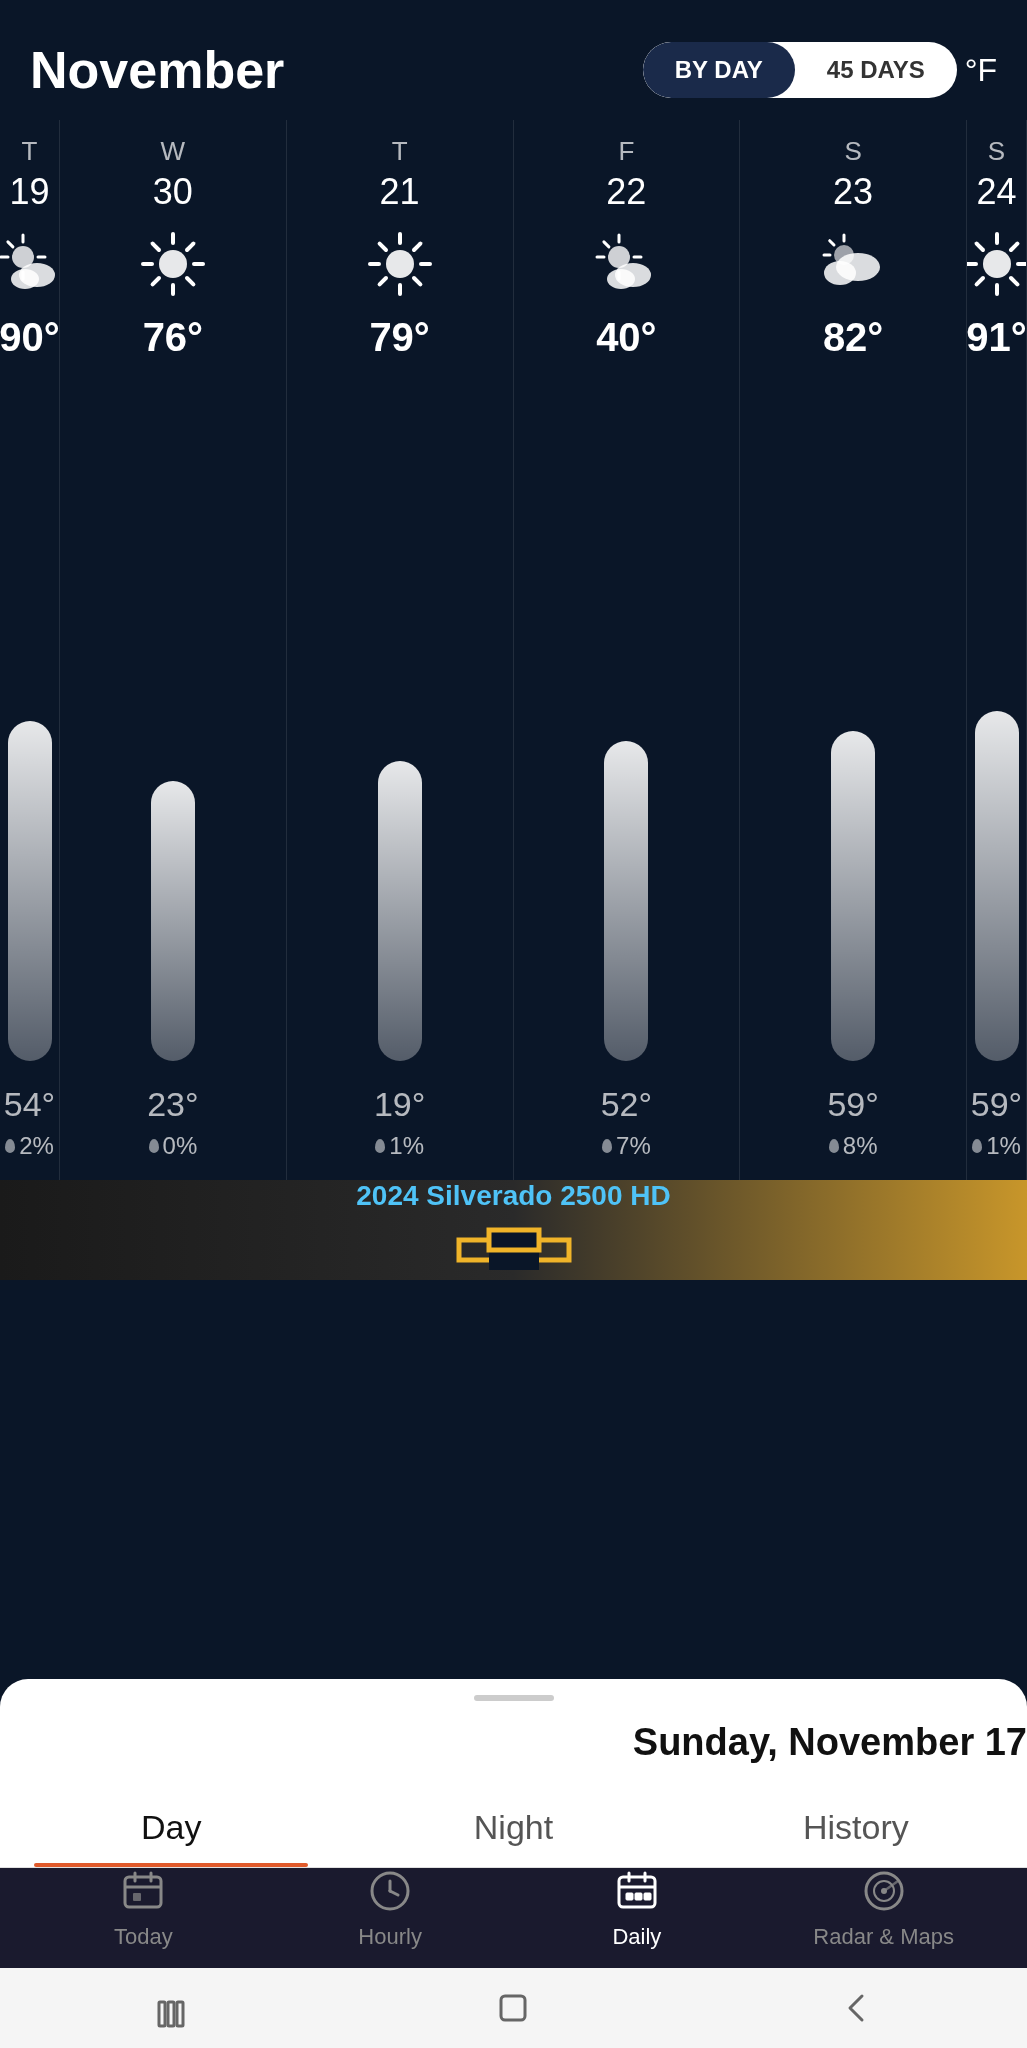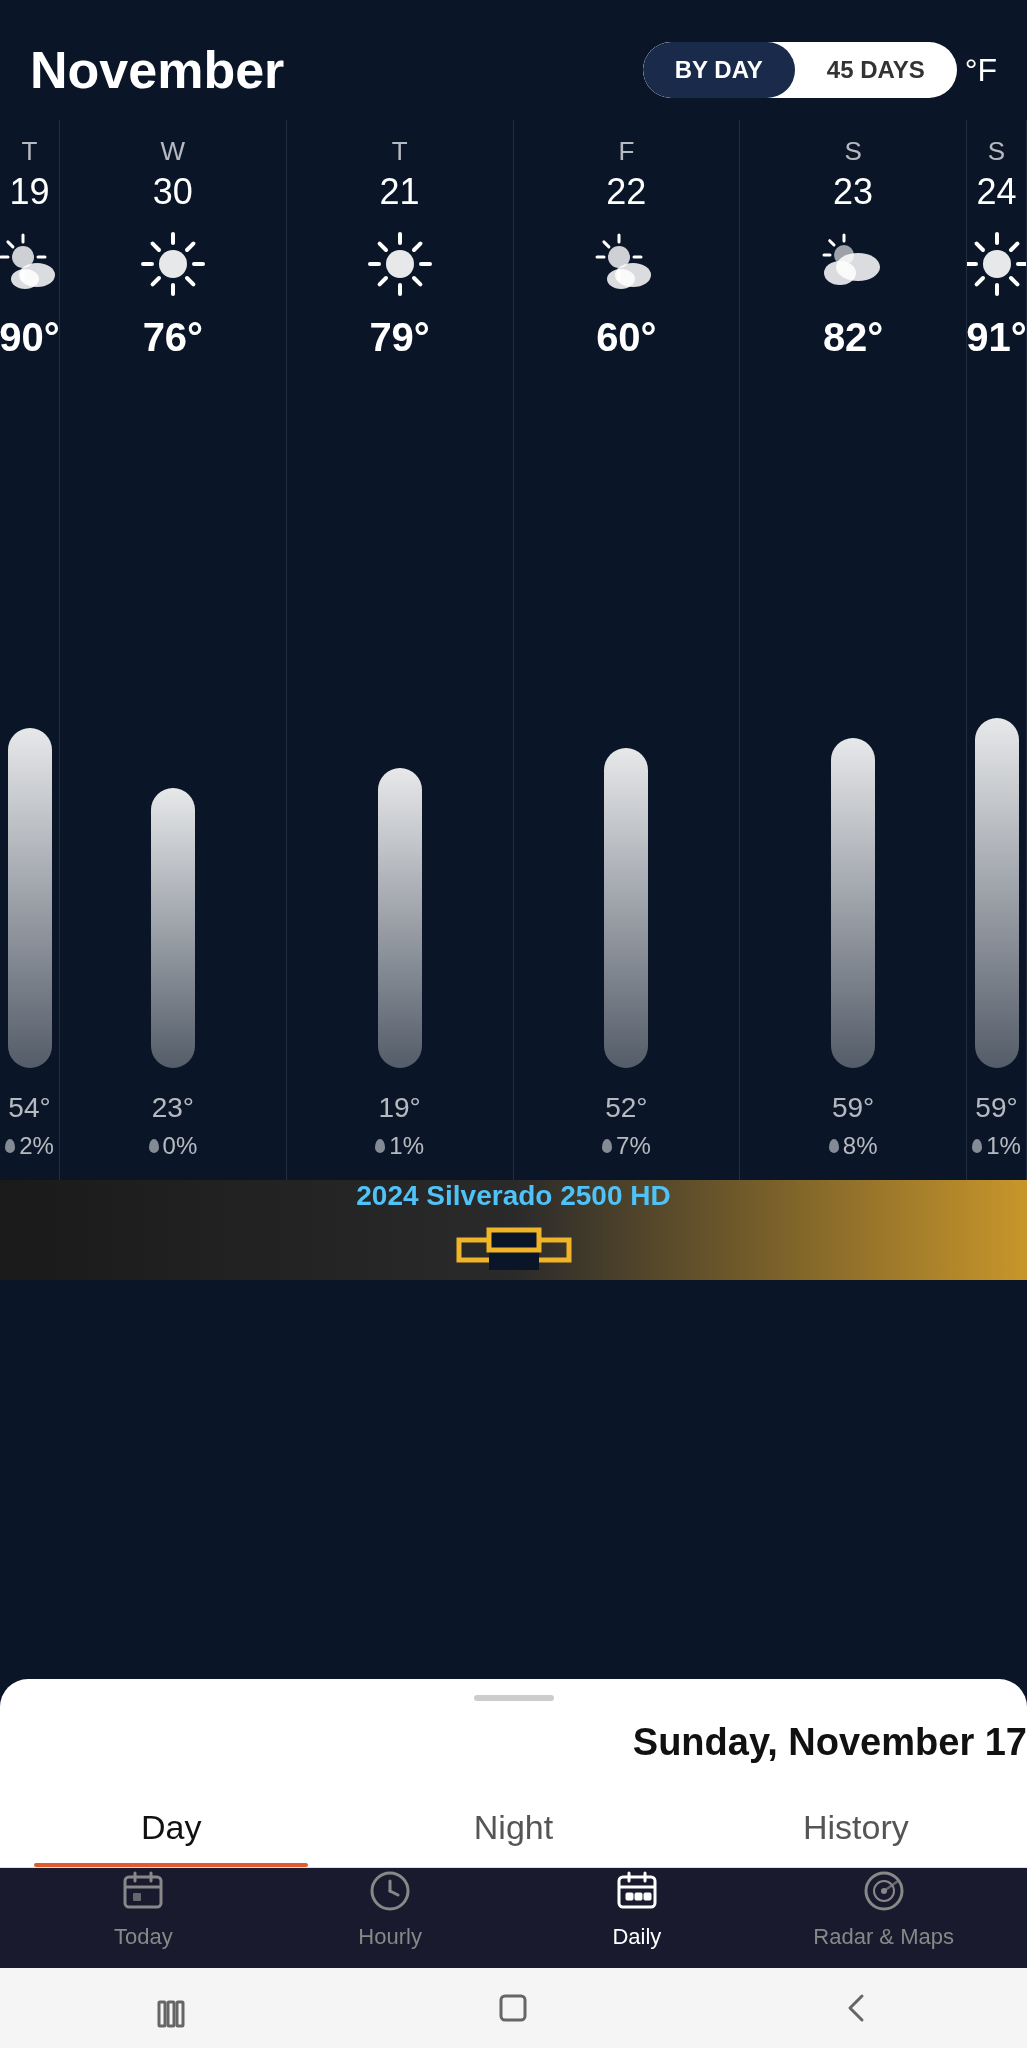--- a/index.html
+++ b/index.html
@@ -108,21 +108,21 @@
       margin-bottom: 8px;
       position: relative;
     }
     .temp-bar {
       width: 44px;
       border-radius: 22px;
       background: linear-gradient(to bottom, rgba(255,255,255,0.9), rgba(255,255,255,0.3));
     }
     .temp-low {
       color: rgba(255,255,255,0.7);
-      font-size: 28px;
+      font-size: 34px;
       margin-top: 16px;
       margin-bottom: 8px;
     }
     .precip {
       color: rgba(255,255,255,0.7);
       font-size: 24px;
       margin-bottom: 20px;
       display: flex;
       align-items: center;
       gap: 4px;
@@ -369,21 +369,21 @@
     <div class="weather-icon"><svg viewBox="0 0 70 70" fill="none" xmlns="http://www.w3.org/2000/svg">
     <circle cx="28" cy="28" r="11" fill="white" opacity="0.8"></circle>
     <line x1="28" y1="6" x2="28" y2="13" stroke="white" stroke-width="3" stroke-linecap="round"></line>
     <line x1="28" y1="43" x2="28" y2="50" stroke="white" stroke-width="3" stroke-linecap="round"></line>
     <line x1="6" y1="28" x2="13" y2="28" stroke="white" stroke-width="3" stroke-linecap="round"></line>
     <line x1="43" y1="28" x2="50" y2="28" stroke="white" stroke-width="3" stroke-linecap="round"></line>
     <line x1="12.9" y1="12.9" x2="17.9" y2="17.9" stroke="white" stroke-width="3" stroke-linecap="round"></line>
     <ellipse cx="42" cy="46" rx="18" ry="12" fill="white" opacity="0.85"></ellipse>
     <ellipse cx="30" cy="50" rx="14" ry="10" fill="white" opacity="0.85"></ellipse>
   </svg></div>
-    <span class="temp-high">60°</span>
+    <span class="temp-high">40°</span>
     <div class="temp-bar-container">
       <div class="temp-bar" style="height:320px;"></div>
     </div>
     <span class="temp-low">52°</span>
     <div class="precip">
       <span class="precip-dot"></span>
       <span>7%</span>
     </div>
   </div>
     <div class="day-col">

